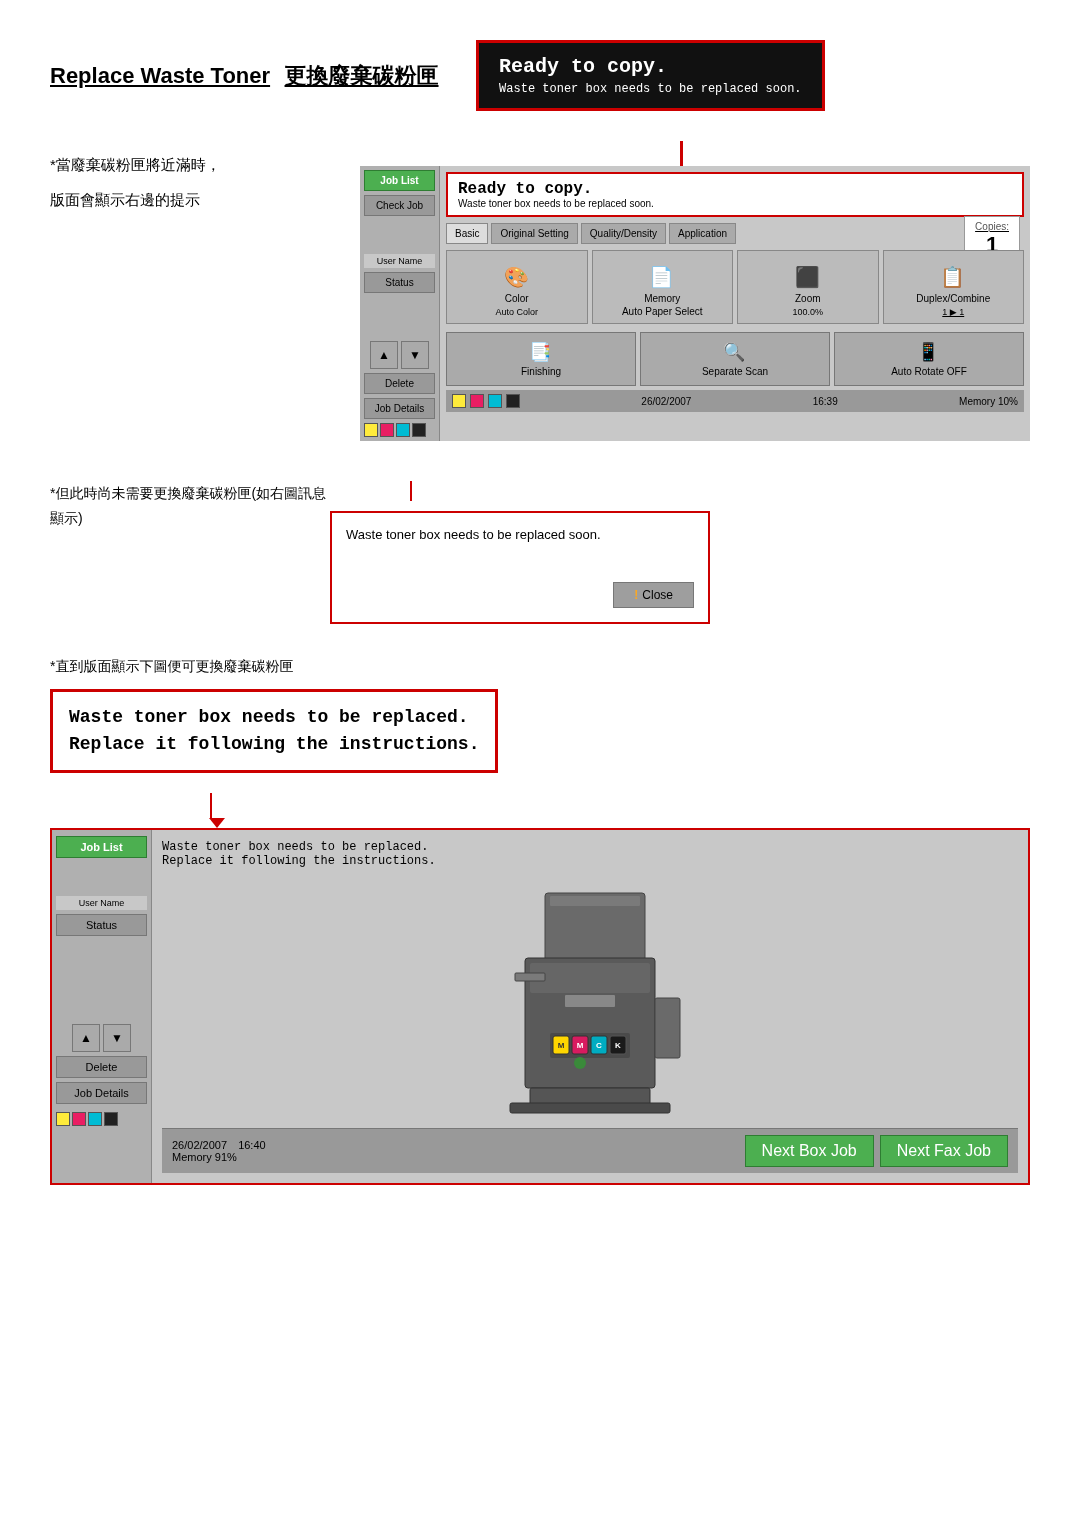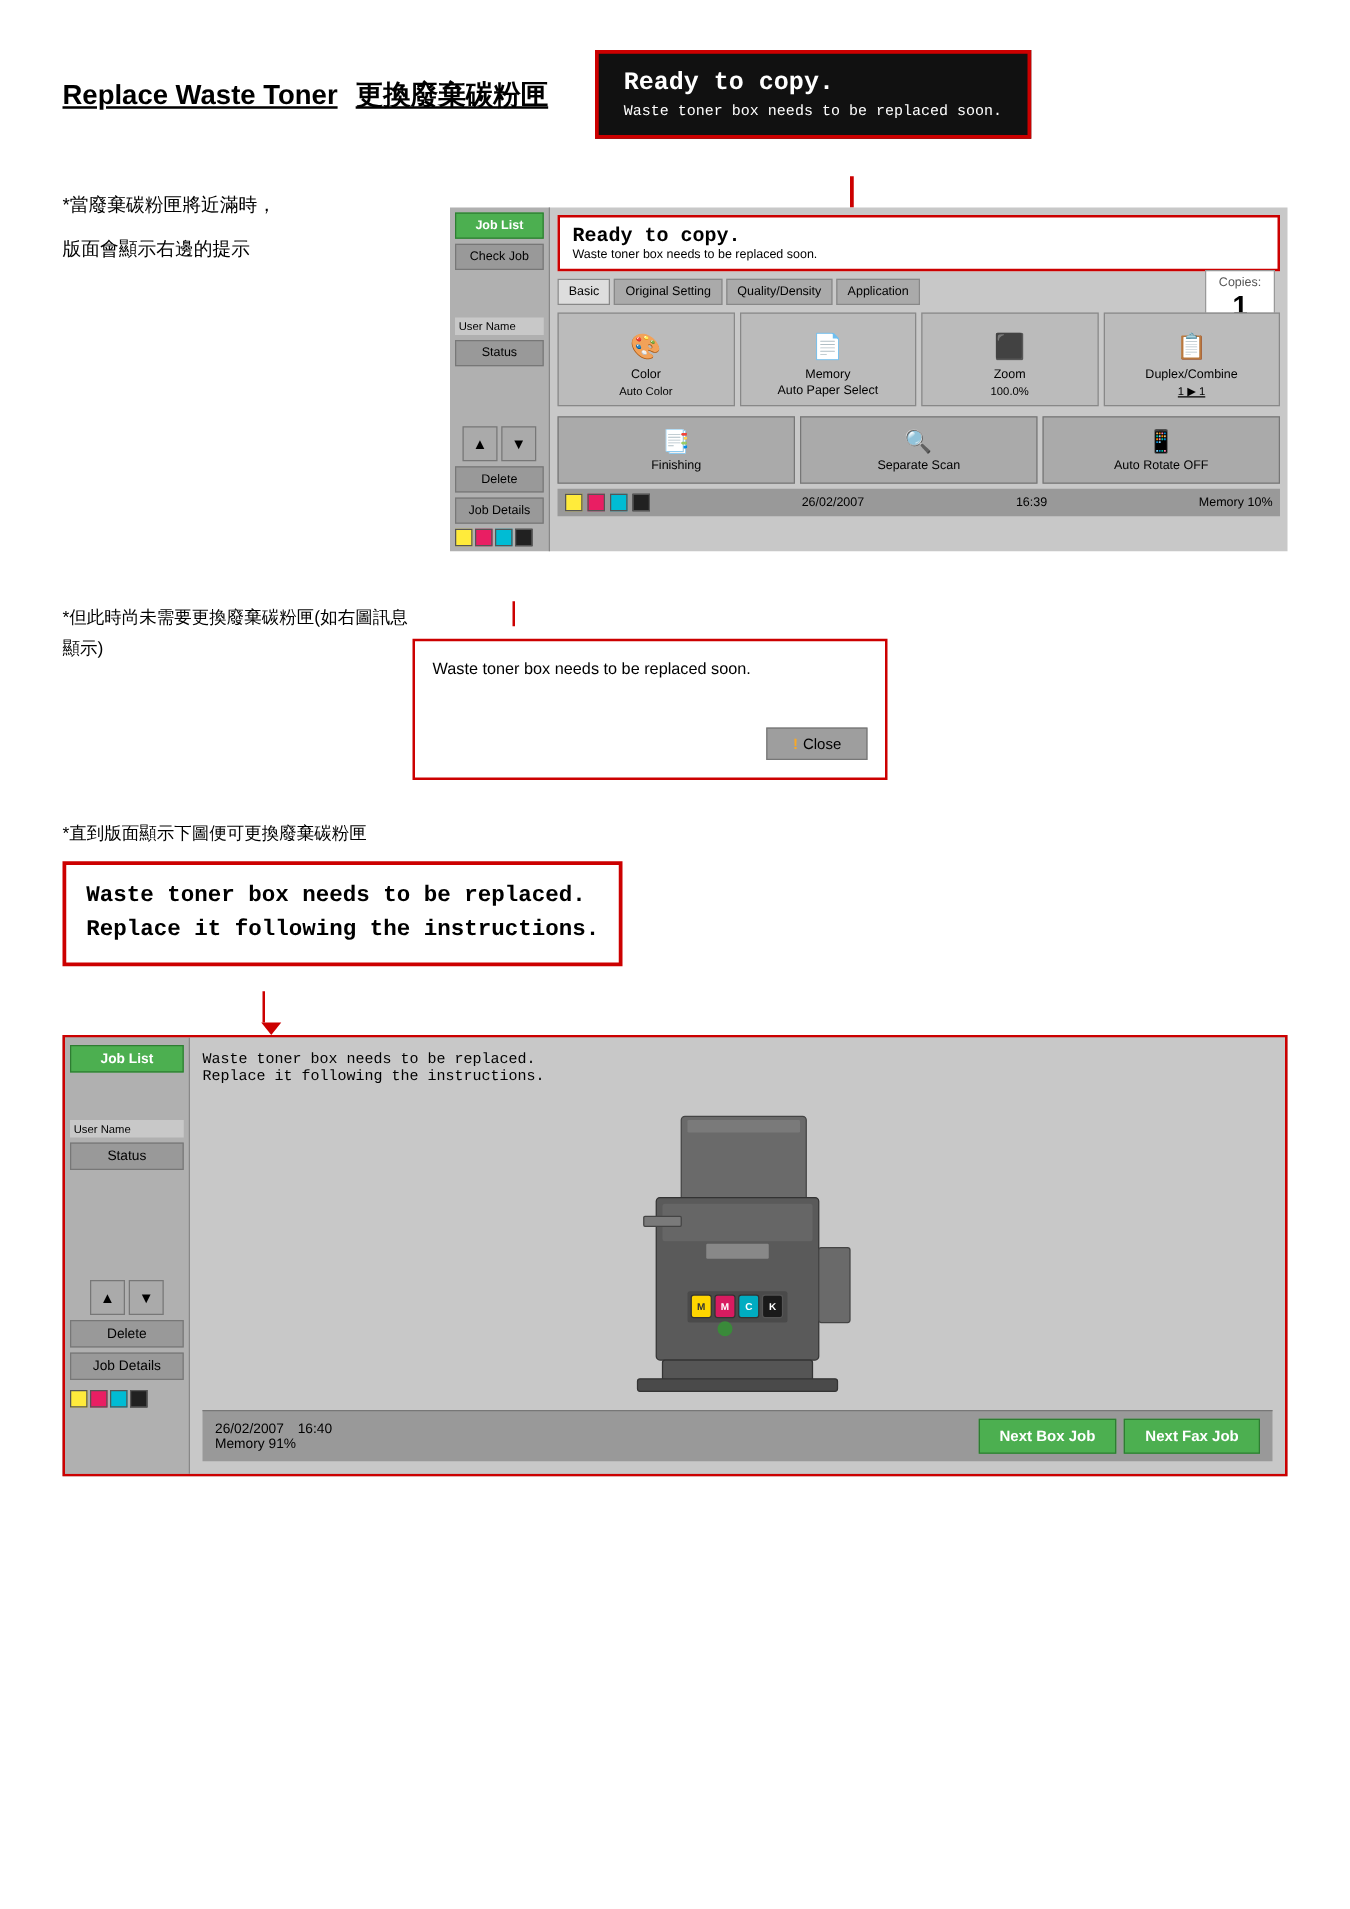--- a/index.html
+++ b/index.html
@@ -77,20 +77,21 @@
     }
     .copies-badge {
       position: absolute;
       right: 10px;
       top: 50px;
       background: #fff;
       border: 1px solid #999;
       padding: 4px 10px;
       font-size: 12px;
       text-align: center;
+      text-decoration: underline;
     }
     .copies-badge .copies-label {
       font-size: 10px;
       color: #555;
     }
     .copies-badge .copies-num {
       font-size: 22px;
       font-weight: bold;
     }
 
@@ -222,20 +223,21 @@
       display: flex;
       align-items: center;
       justify-content: center;
       font-size: 12px;
       cursor: pointer;
     }
     .user-name-label {
       font-size: 9px;
       background: #c8c8c8;
       padding: 2px 3px;
+      text-align: center;
     }
 
     
     .warning-popup {
       border: 2px solid #cc0000;
       background: #fff;
       padding: 14px;
       margin: 10px 0 10px 380px;
       width: 380px;
       position: relative;
@@ -336,23 +338,23 @@
       font-size: 11px;
     }
     .footer-buttons {
       display: flex;
       gap: 6px;
     }
     .footer-btn {
       background: #bbb;
       border: 1px solid #777;
       padding: 6px 16px;
-      font-size: 12px;
+      font-size: 16px;
       cursor: pointer;
-      font-weight: bold;
+      font-weight: normal;
       text-align: center;
     }
     .footer-btn.highlight {
       background: #4caf50;
       color: #fff;
       border-color: #2e7d32;
     }
 
     .connector-line {
       width: 2px;

